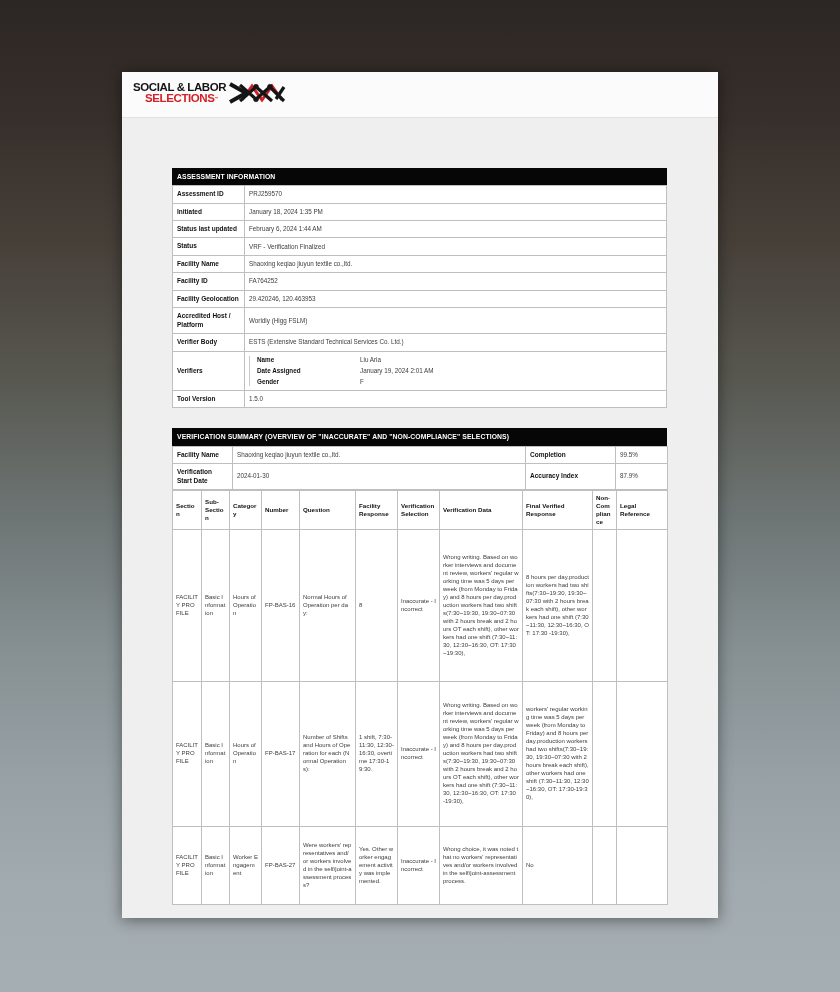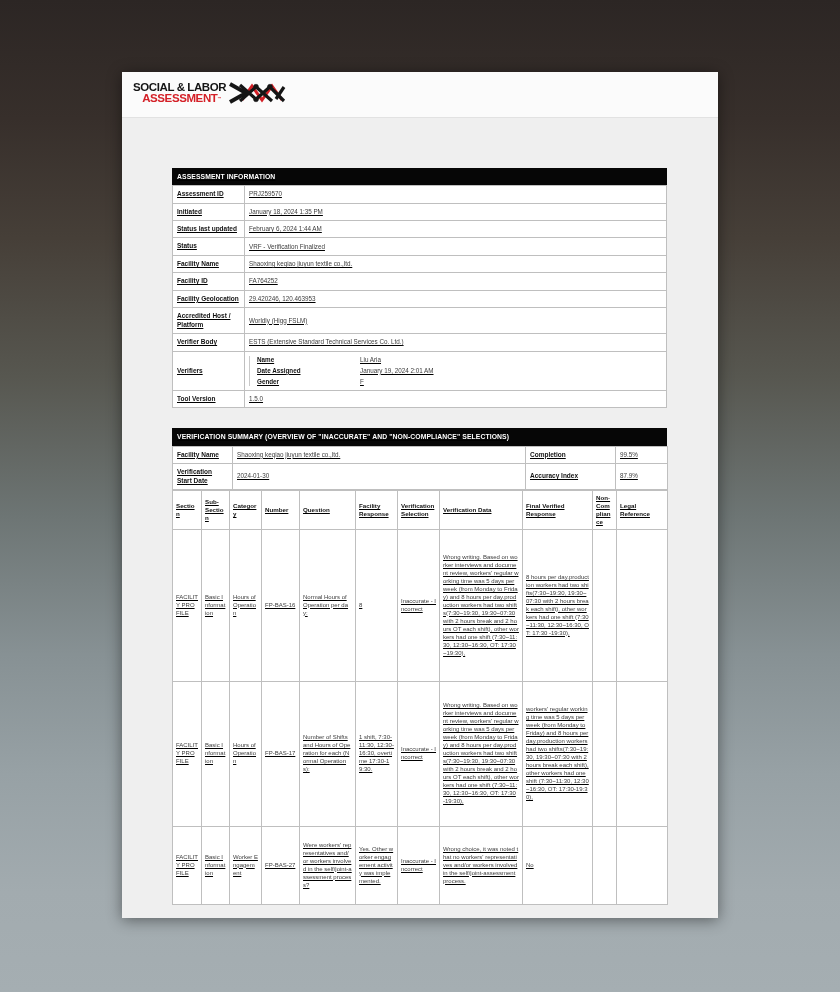--- a/index.html
+++ b/index.html
@@ -4,21 +4,21 @@
 <style>
   * { margin:0; padding:0; box-sizing:border-box; }
   html,body { width:840px; height:992px; overflow:hidden; }
   body {
     font-family:"Liberation Sans", sans-serif;
     background:linear-gradient(180deg,#2c2624 0%,#372f2b 12%,#463f38 24%,#575750 38%,#6d7574 52%,#879194 66%,#97a1a5 78%,#a2abaf 90%,#a5aeb2 100%);
     position:relative;
   }
   .page {
     position:absolute; left:122px; top:72px; width:596px; height:846px;
-    background:#efefef; box-shadow:0 2px 14px rgba(0,0,0,0.45);text-decoration:underline;
+    background:#efefef; box-shadow:0 2px 14px rgba(0,0,0,0.45);
   }
   .page-header { height:46px; background:#fbfbfb; border-bottom:1px solid #e2e2e2; position:relative; }
   .logo { position:absolute; left:11px; top:8px; display:flex; align-items:center; gap:2px; }
   .logo-line1 { font-size:11.5px; font-weight:bold; color:#141414; letter-spacing:-0.4px; line-height:11px; white-space:nowrap; }
   .logo-line2 { font-size:11.5px; font-weight:bold; color:#d42027; letter-spacing:-0.4px; line-height:11px; text-align:center; white-space:nowrap; padding-left:4px; }
   .tm { font-size:4px; vertical-align:top; }
   .gateway { position:absolute; left:0; right:0; top:13px; text-align:center; font-size:15px; font-weight:bold; color:#1d1d1d; letter-spacing:0.2px; }
   .content { padding:50px 0 0 50px; }
   .bar {
     width:495px; background:#060606; color:#ffffff; font-weight:bold;
@@ -38,21 +38,21 @@
   .data-table tbody tr:nth-child(3) { height:78px; }
 </style>
 </head>
 <body>
 
 <div class="page">
   <div class="page-header">
     <div class="logo">
       <div>
         <div class="logo-line1">SOCIAL &amp; LABOR</div>
-        <div class="logo-line2"><span>ASSESSMENT</span><span class="tm">™</span></div>
+        <div class="logo-line2"><span>SELECTIONS</span><span class="tm">™</span></div>
       </div>
       <svg width="58" height="26" viewBox="0 0 58 26">
         <path d="M14 20 L24 6 L34 20 L44 6 L54 20" stroke="#d42027" stroke-width="3" fill="none"></path>
         <path d="M2 4 L18 13 L2 22" stroke="#151515" stroke-width="4" fill="none"></path>
         <path d="M12 5 L30 21 M30 5 L12 21 M26 5 L44 21 M44 5 L26 21 M40 5 L56 21 M56 7 L48 19" stroke="#151515" stroke-width="3.2" fill="none"></path>
       </svg>
     </div>
   </div>
 
   <div class="content">

